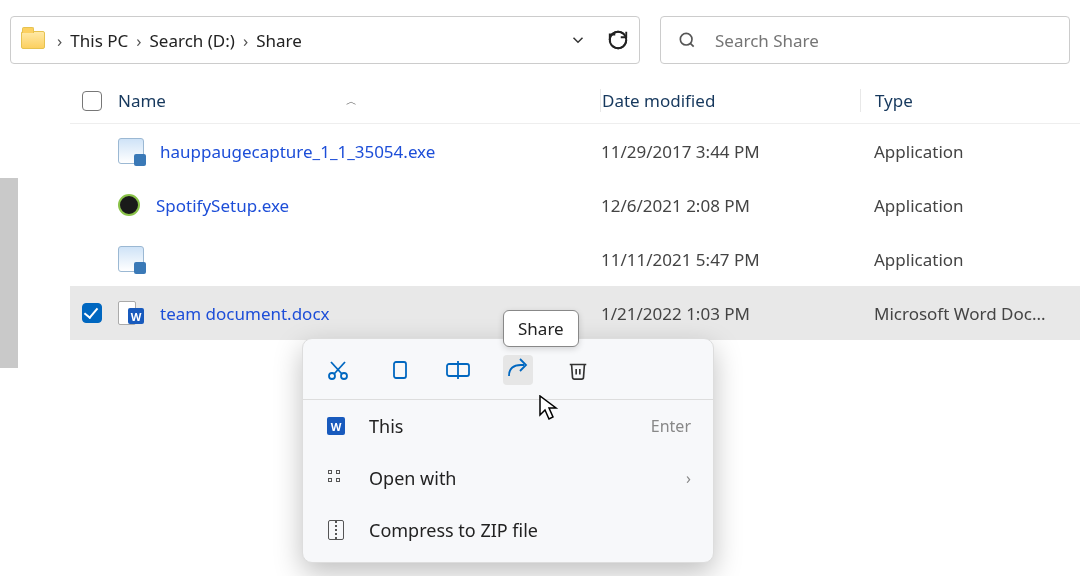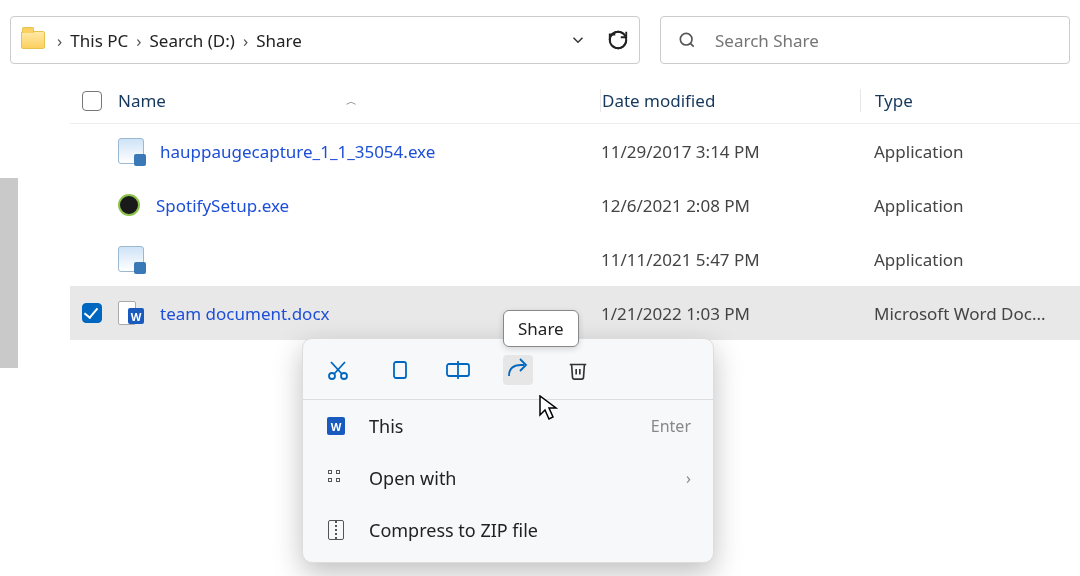--- a/index.html
+++ b/index.html
@@ -136,21 +136,21 @@
       <div class="col-date">Date modified</div>
       <div class="col-type">Type</div>
     </div>
 
     <div class="row">
       <div class="col-check"></div>
       <div class="col-name">
           <span class="file-ic exe-ic"></span>
           <span class="txt">hauppaugecapture_1_1_35054.exe</span>
         </div>
-      <div class="col-date">11/29/2017 3:14 PM</div>
+      <div class="col-date">11/29/2017 3:44 PM</div>
       <div class="col-type">Application</div>
     </div>
     <div class="row">
       <div class="col-check"></div>
       <div class="col-name">
           <span class="file-ic spot-ic"></span>
           <span class="txt">SpotifySetup.exe</span>
         </div>
       <div class="col-date">12/6/2021 2:08 PM</div>
       <div class="col-type">Application</div>

